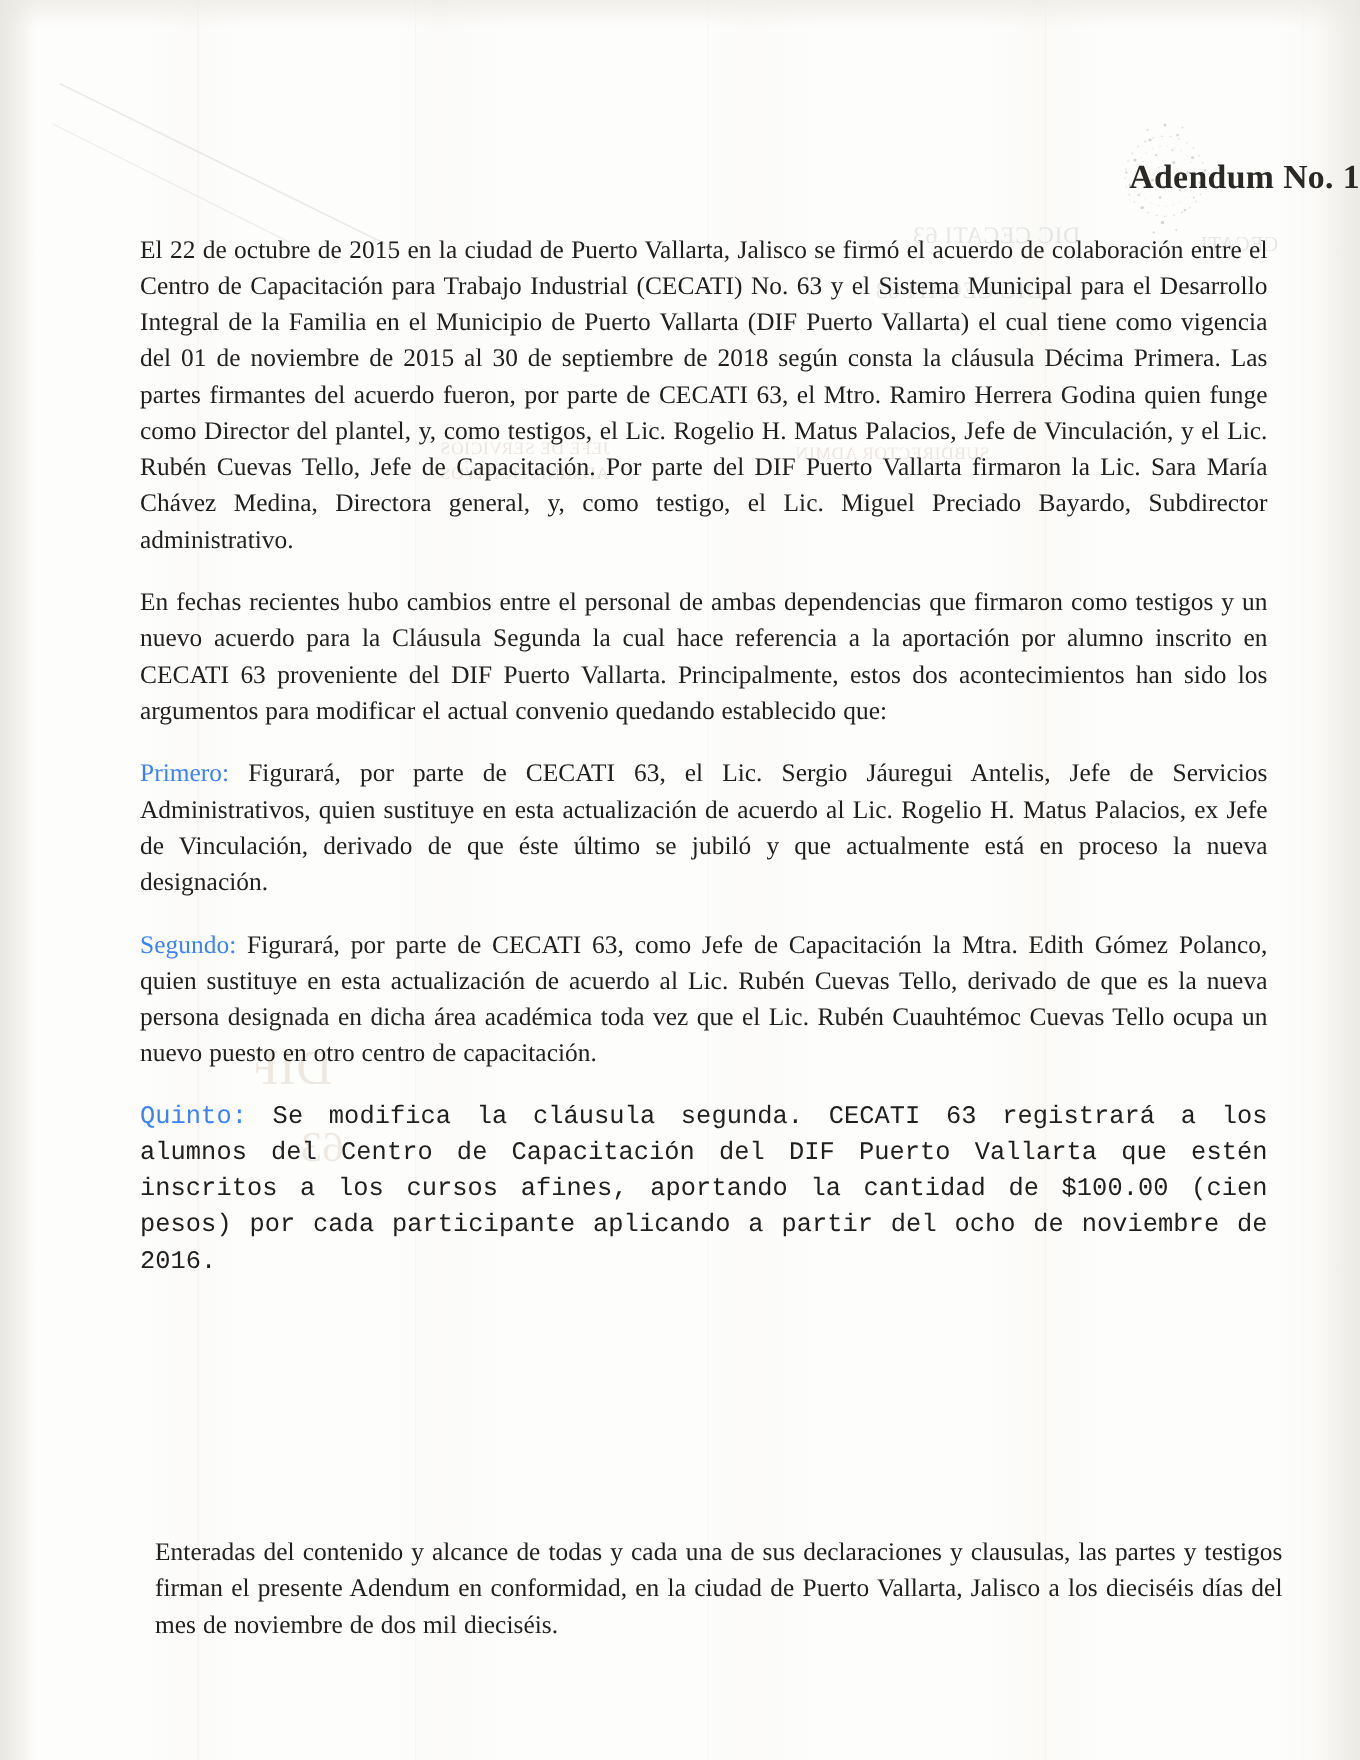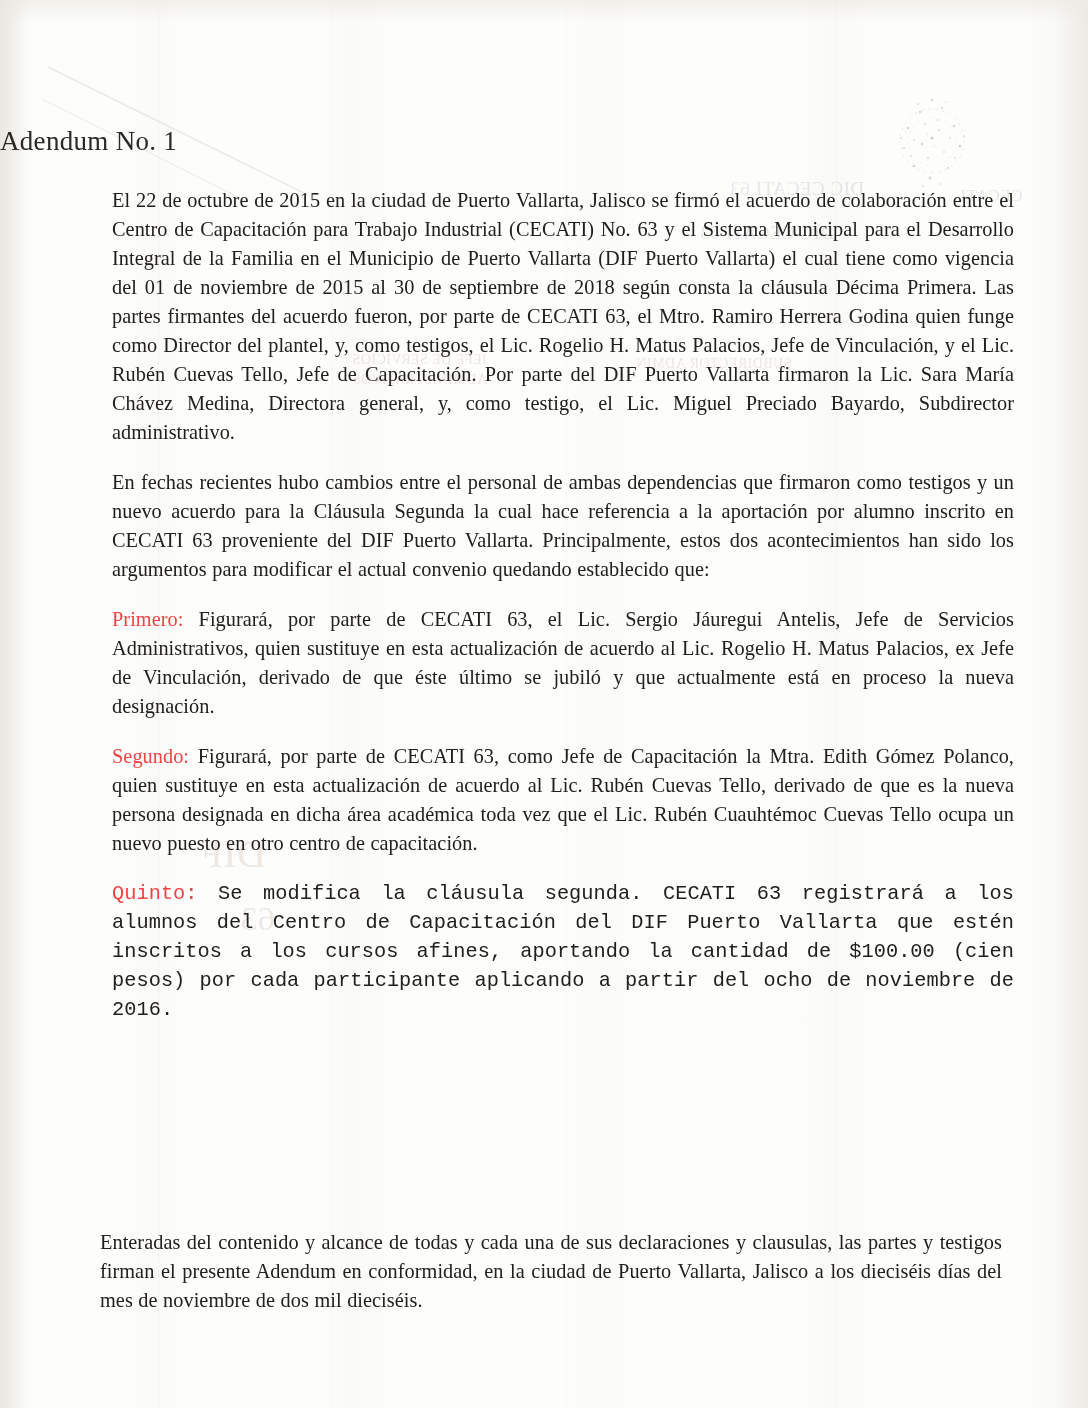--- a/index.html
+++ b/index.html
@@ -121,25 +121,25 @@
   .content {
     position: relative;
     z-index: 2;
     padding: 0;
   }
 
   .doc-title {
     position: absolute;
     left: 0; right: 0;
     top: 108px;
-    text-align: left;
+    text-align: right;
     font-size: 27px;
     letter-spacing: .3px;
     color: #2b2926;
-    font-weight: 400;
+    font-weight: 700;
   }
 
   .body-block {
     position: absolute;
     left: 112px;
     top: 186px;
     width: 918px;
   }
 
   .para {
@@ -148,30 +148,30 @@
     font-size: 20.3px;
     line-height: 29px;
     color: #22201e;
     margin: 0 16px 21px 0;
     letter-spacing: .05px;
     word-spacing: .4px;
   }
 
   .para.tight { margin-bottom: 20px; font-family: Liberation Mono, monospace; }
 
-  .label { color: #ef4444; }
+  .label { color: #3b82f6; }
 
   
   .signature-space {
     height: 148px;
   }
 
   .closing-block {
     position: absolute;
-    left: 100px;
+    left: 124px;
     top: 1228px;
     width: 918px;
   }
 
   .closing-block .para { margin-bottom: 0; }
 </style>
 </head>
 <body>
 
 <div class="page">

